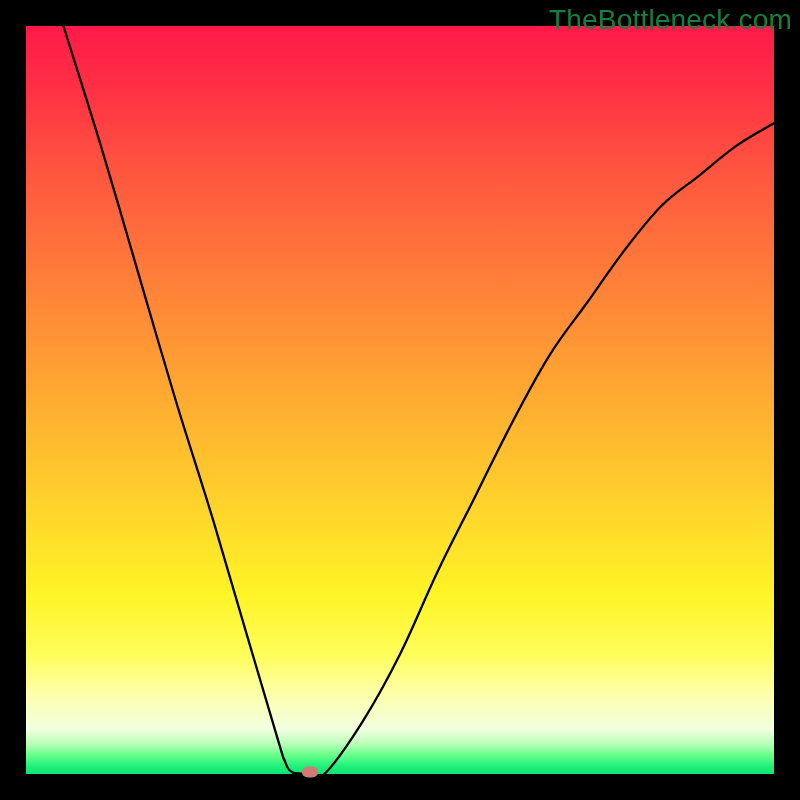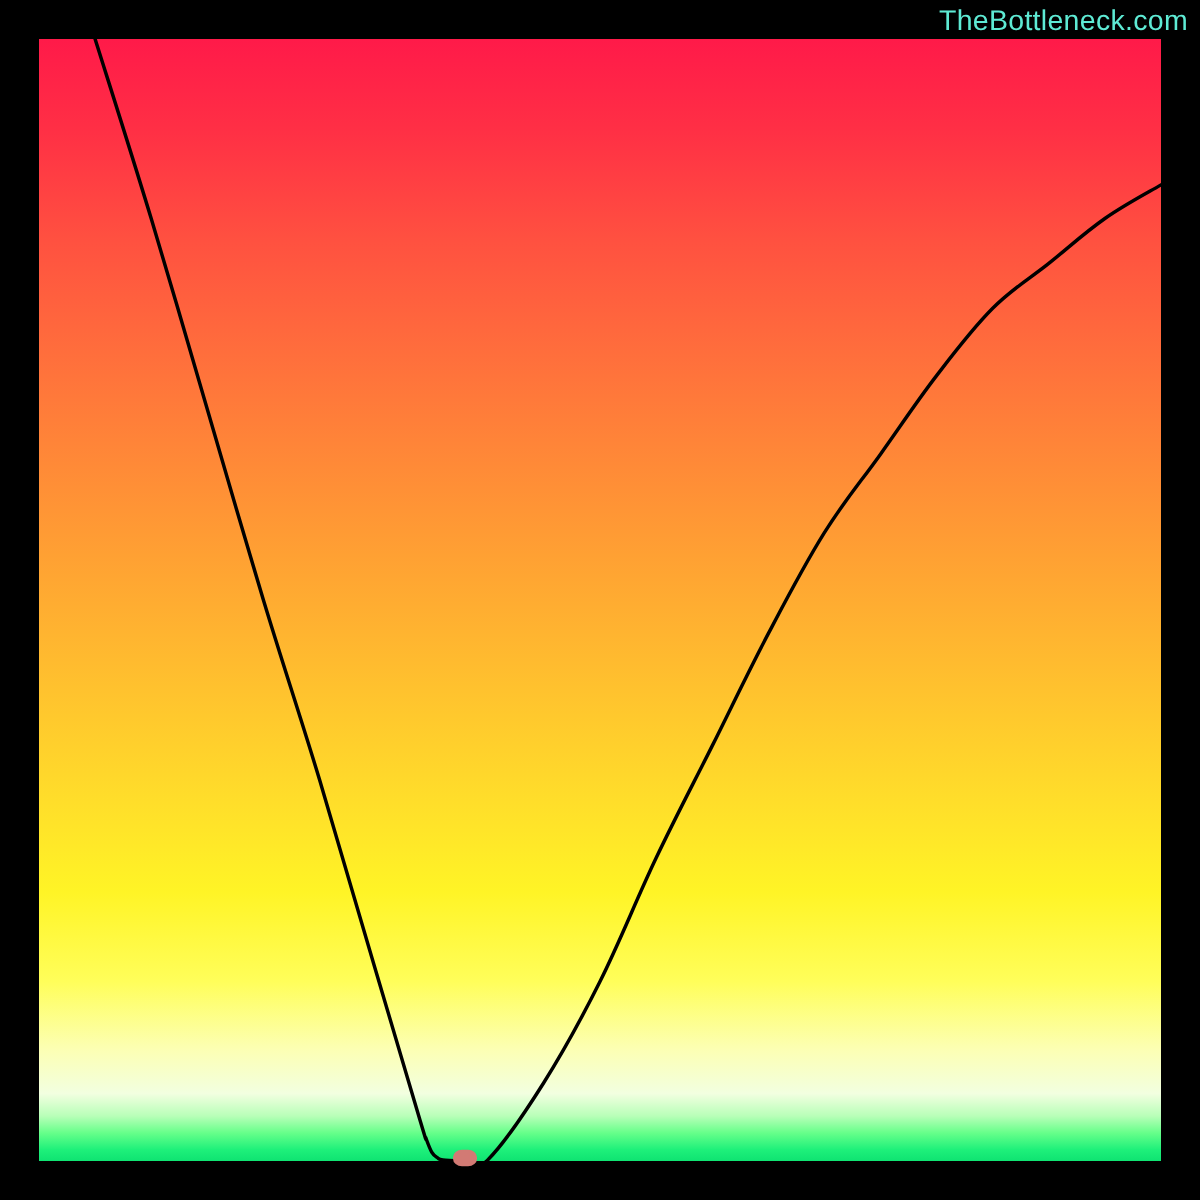--- a/index.html
+++ b/index.html
@@ -40,22 +40,22 @@
       #b8ffb8 96%,
       #66ff8a 97.5%,
       #1ef07a 99%,
       #0fe372 100%
     );
   }
   .watermark {
     position: absolute;
     top: 4px;
     right: 8px;
-    color: #5eead4;
-    font-size: 19px;
+    color: #15803d;
+    font-size: 28px;
     font-weight: 500;
     letter-spacing: 0.2px;
   }
   svg.curve {
     position: absolute;
     left: 0;
     top: 0;
     width: 748px;
     height: 748px;
   }

